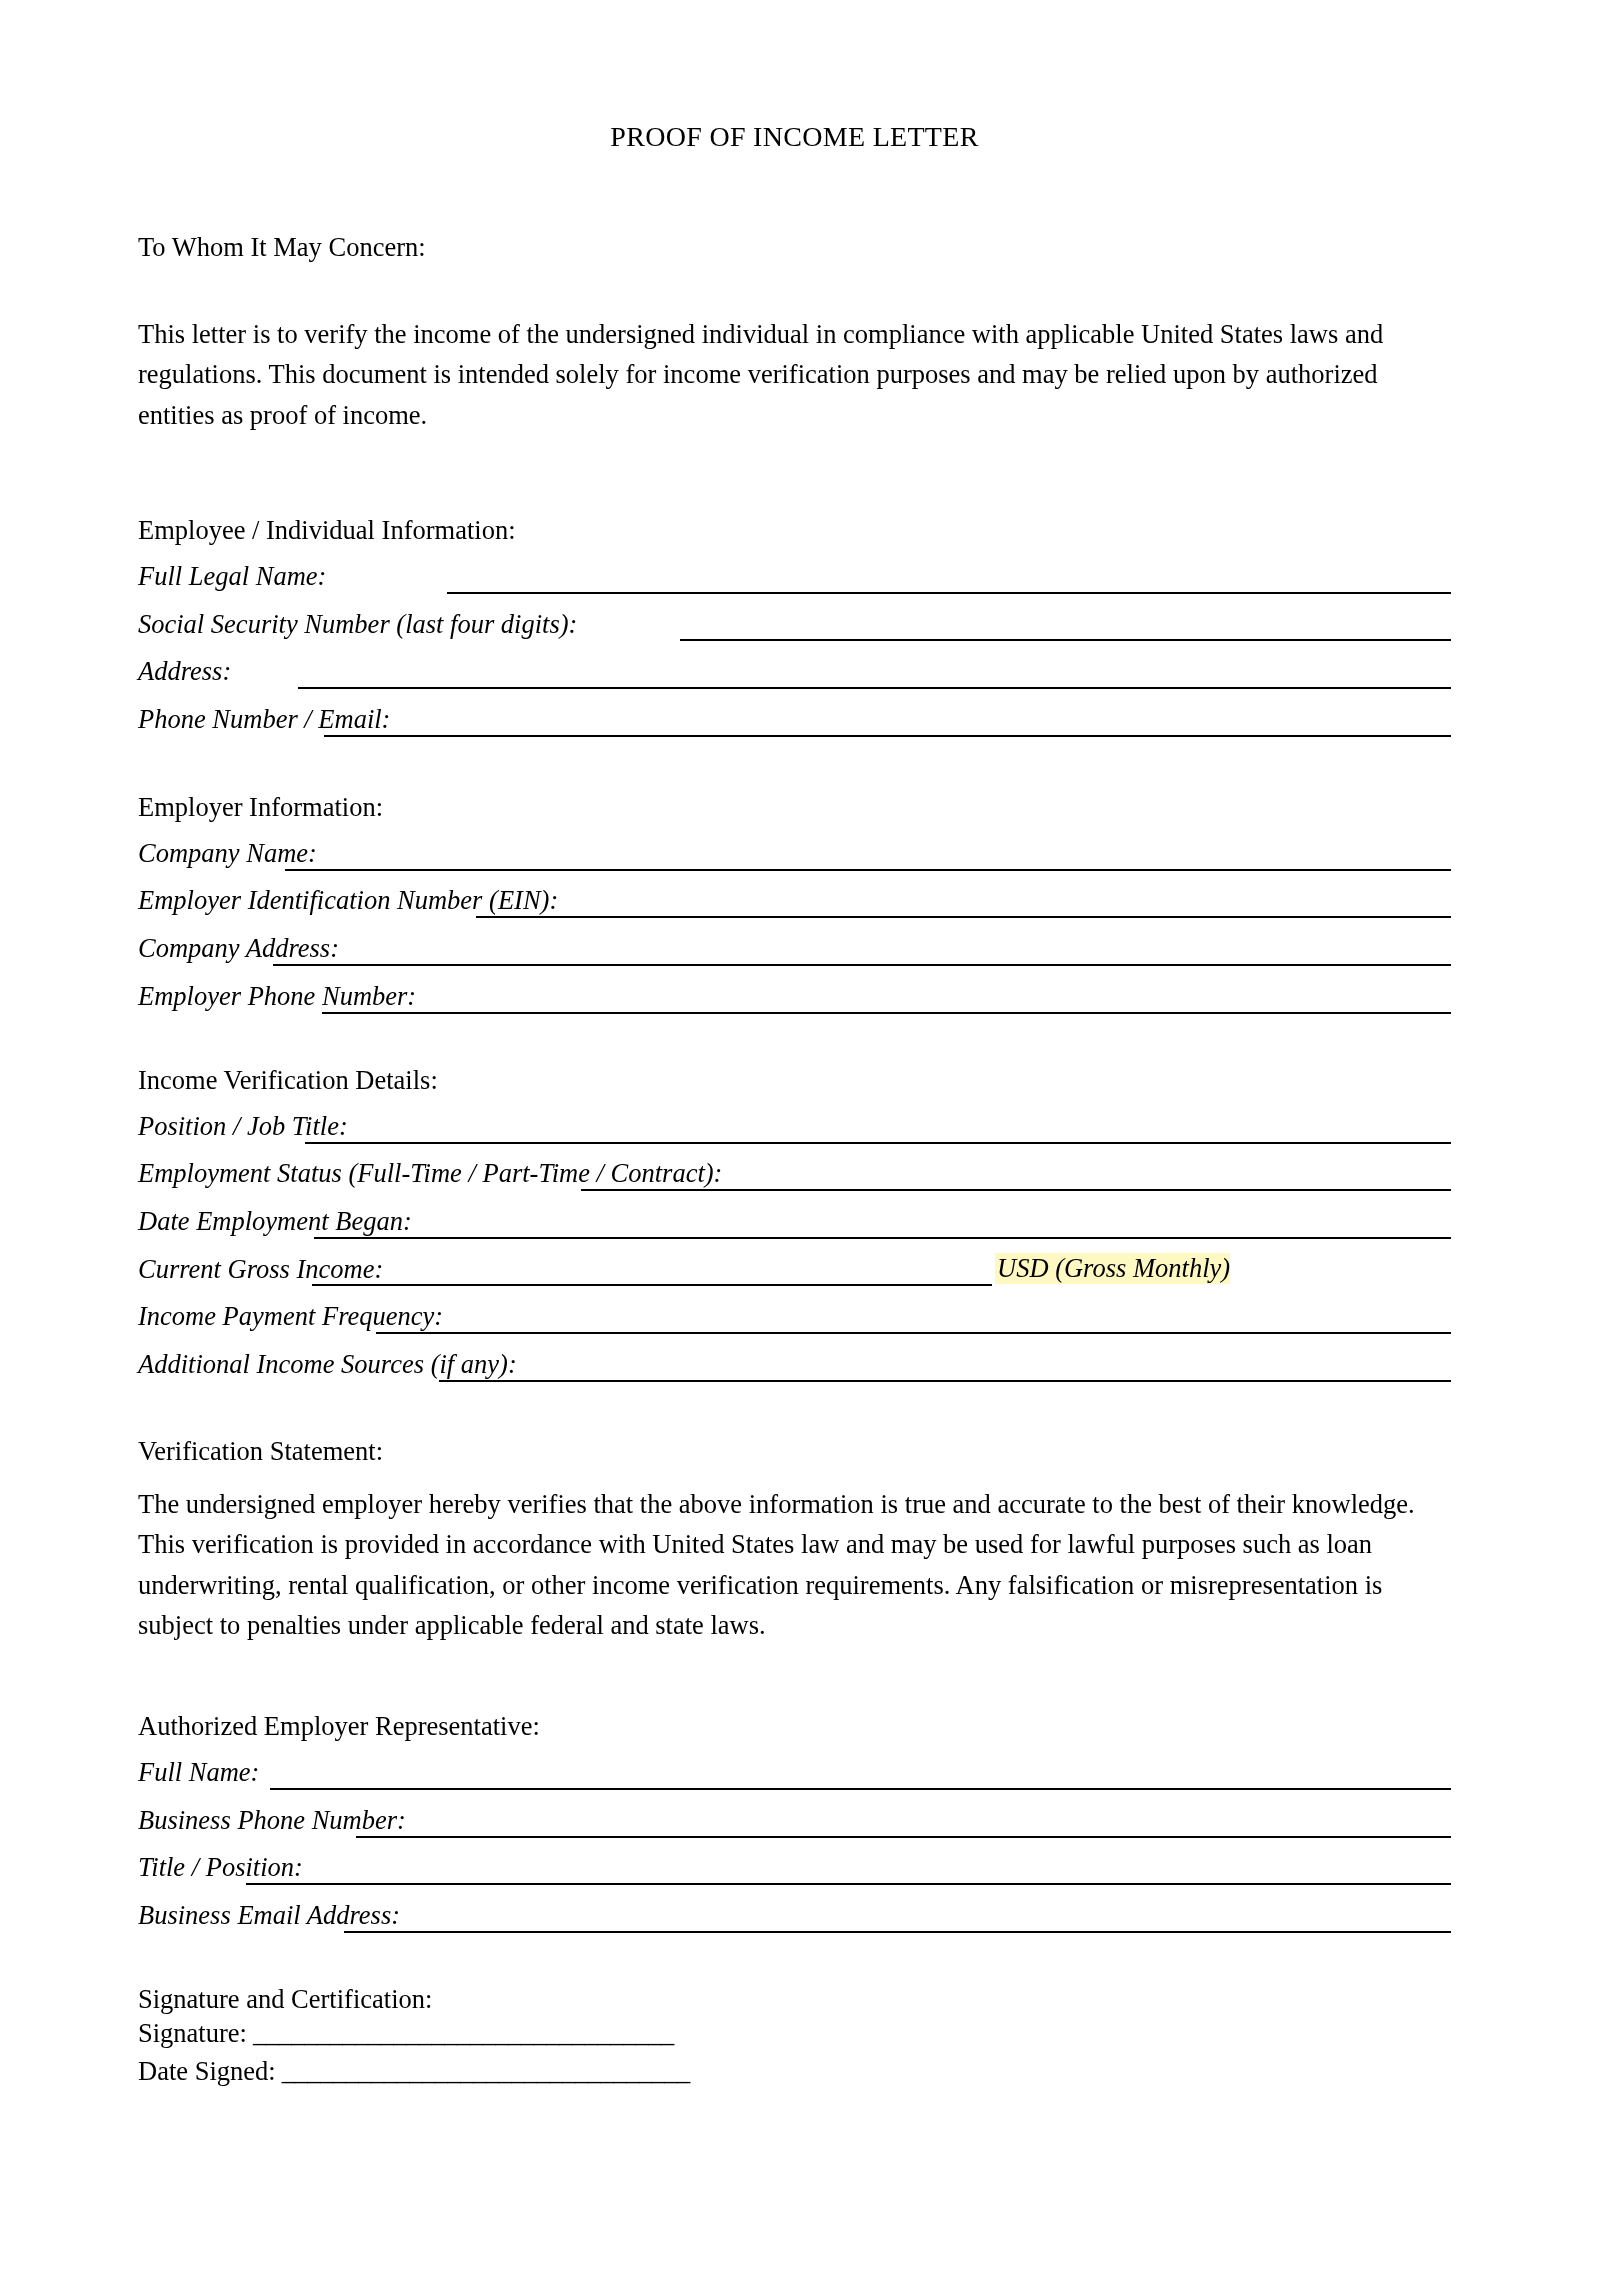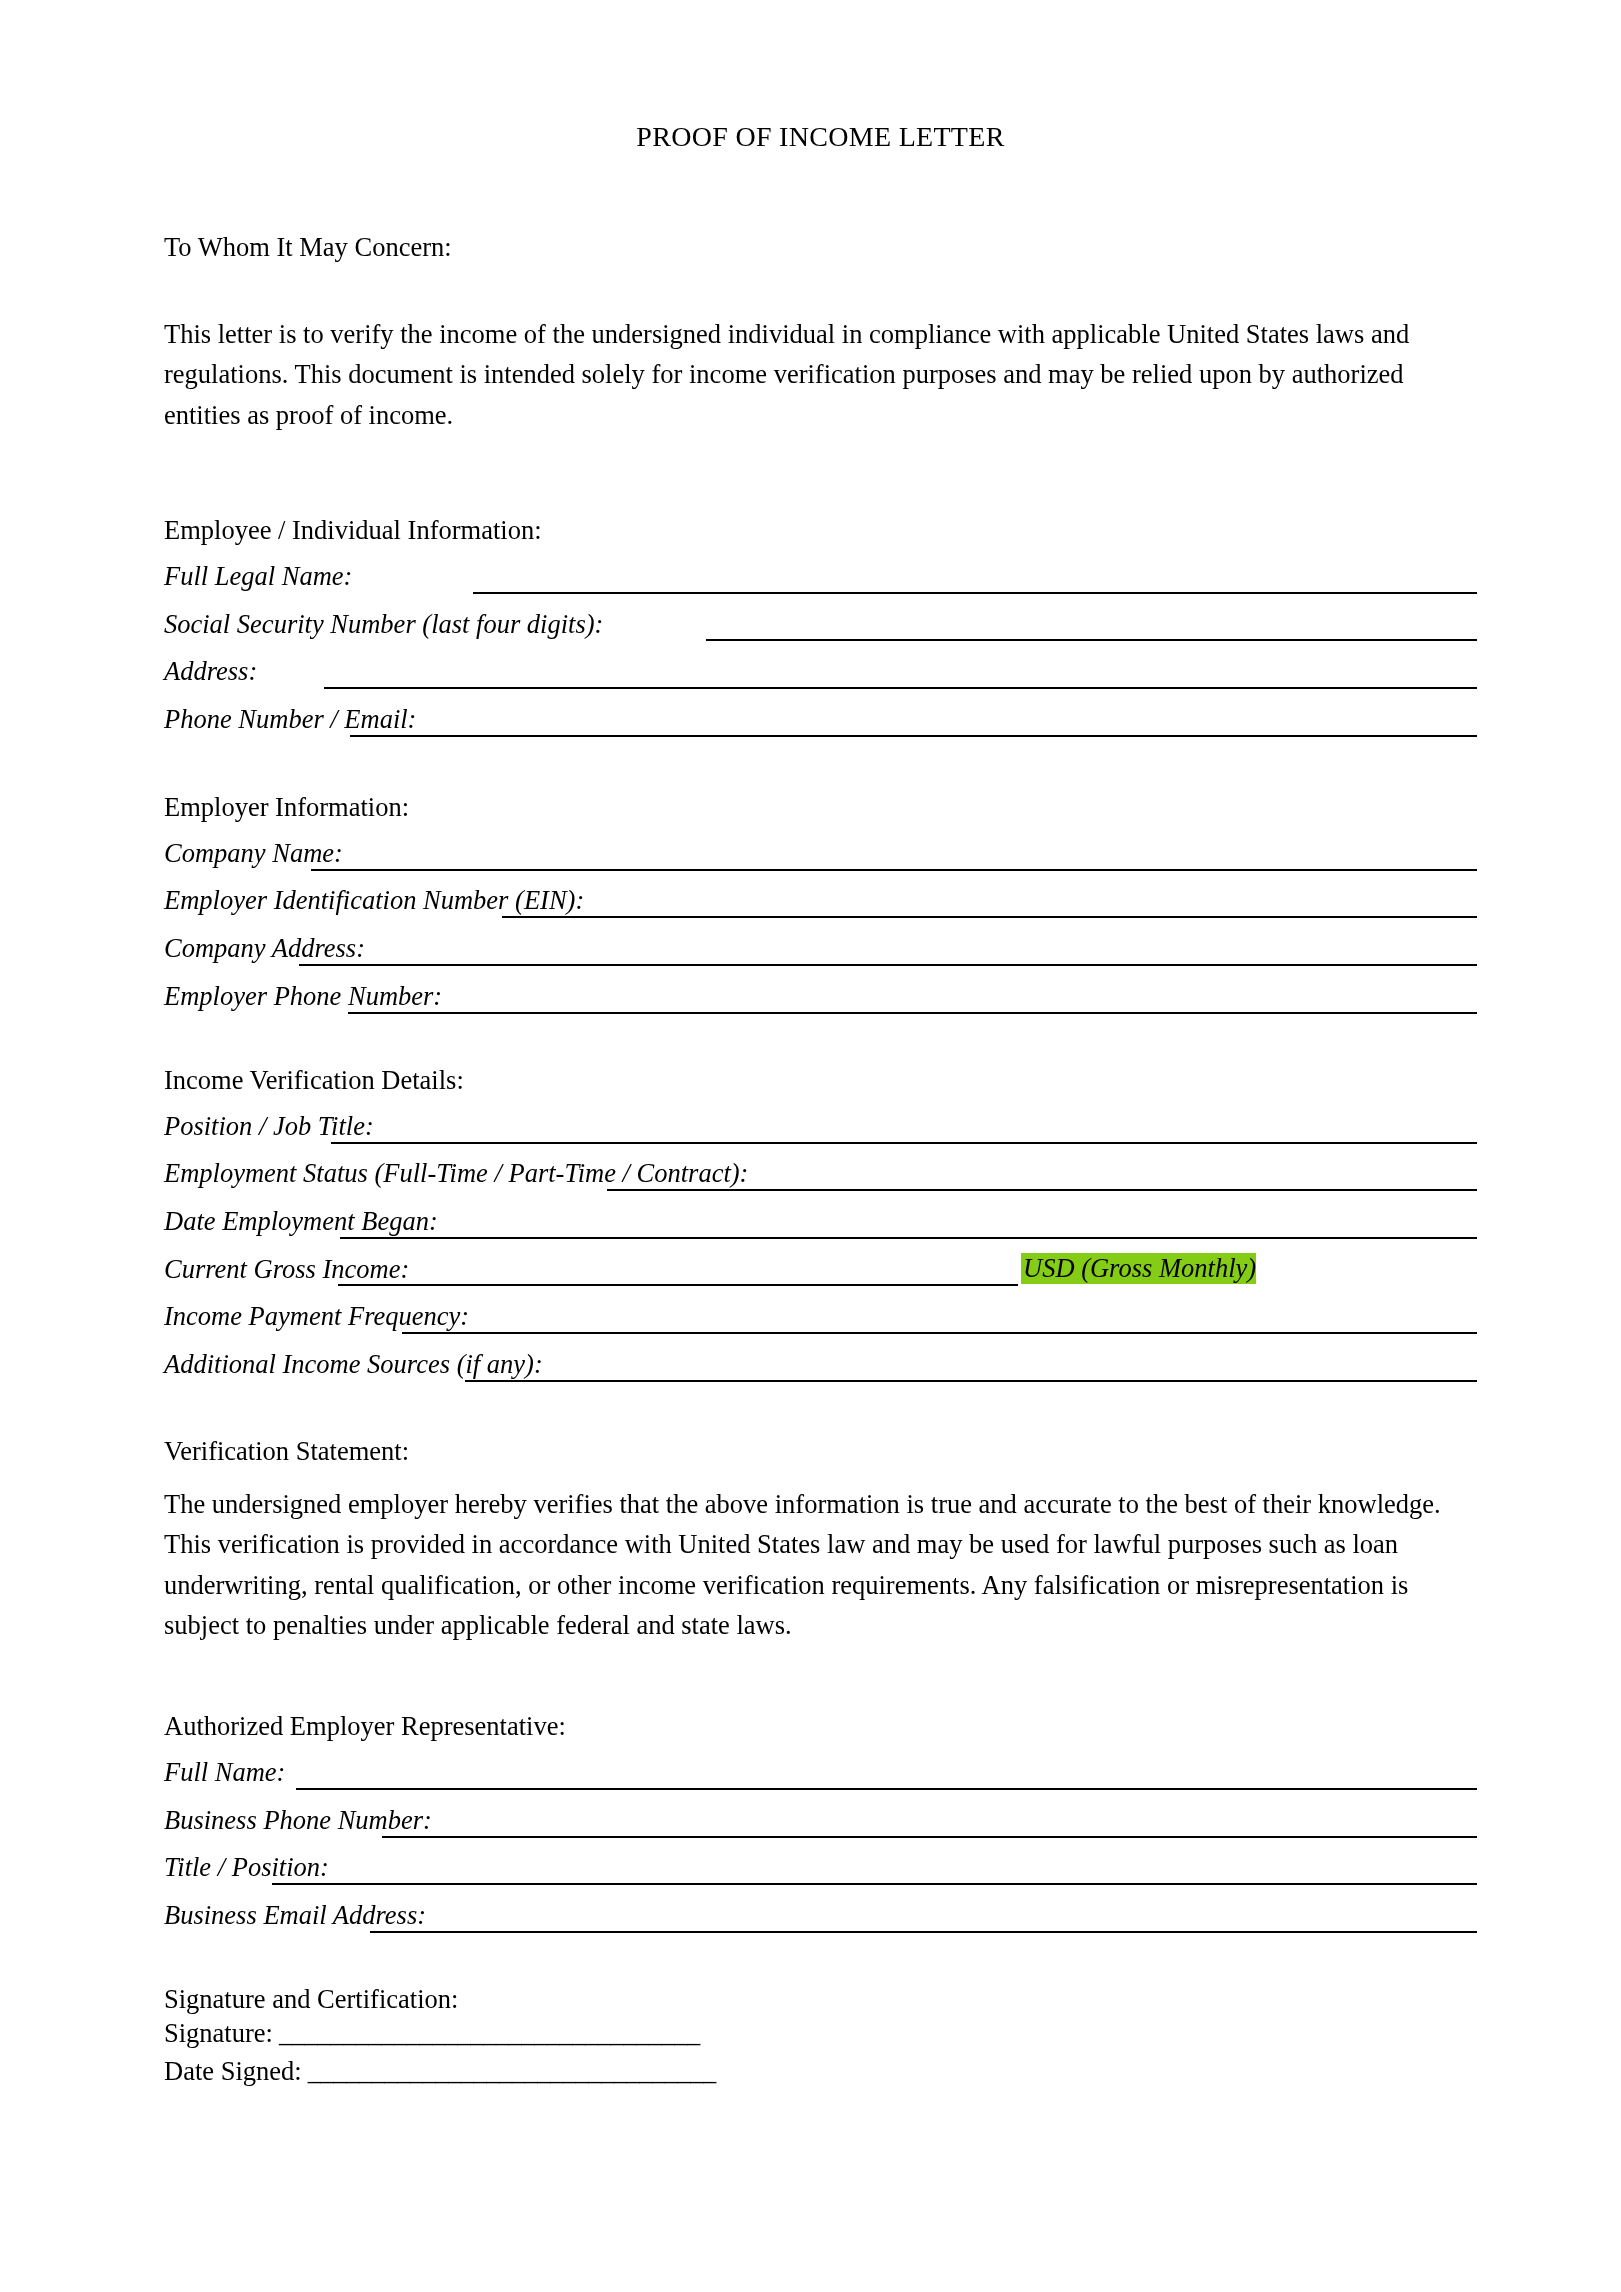--- a/index.html
+++ b/index.html
@@ -14,21 +14,21 @@
   .page {
     position: relative;
     width: 1621px;
     height: 2293px;
     background: #ffffff;
     box-sizing: border-box;
     overflow: hidden;
   }
   .content {
     position: absolute;
-    left: 164px;
+    left: 138px;
     top: 0;
     width: 1313px;
   }
 
   
   .doc-title {
     text-align: center;
     font-size: 28px;
     letter-spacing: 0.3px;
     margin: 0;
@@ -81,21 +81,21 @@
     position: absolute;
     bottom: -2.9px;
     height: 0;
     border-bottom: 2.9px solid #000000;
     z-index: 1;
   }
   .field-suffix {
     position: absolute;
     bottom: 0;
     font-size: 26.5px;
-    background: #84cc16;
+    background: #fef9c3;
     padding-left: 2px;
     z-index: 2;
   }
 
   
   .verif-para {
     font-size: 26.5px;
     margin-top: 19.6px;
     line-height: 1.53;
   }

